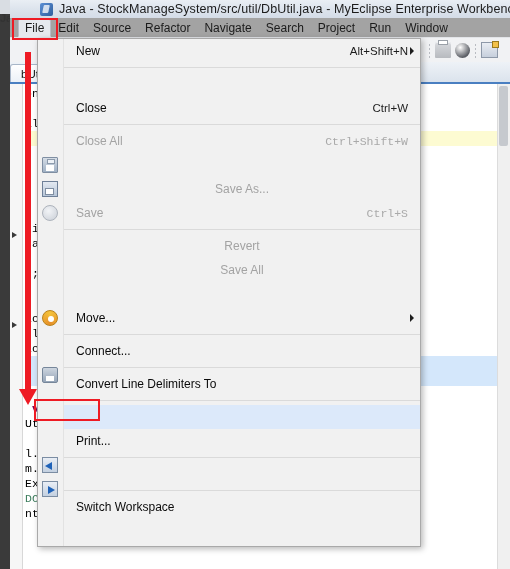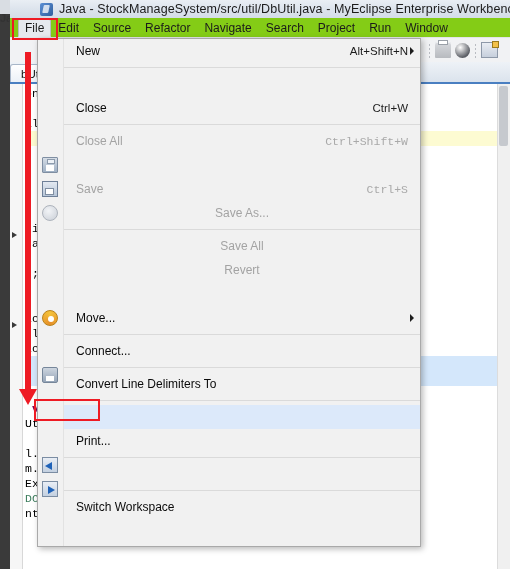--- a/index.html
+++ b/index.html
@@ -34,21 +34,21 @@
     content:"";position:absolute;left:3px;top:2px;width:6px;height:8px;
     background:#ffffff;opacity:.75;border-radius:1px;transform:skewX(-12deg);
   }
   .title-text{
     font-size:12.5px;color:#1b1b1b;white-space:nowrap;letter-spacing:.1px;
   }
 
   
   .menubar{
     position:absolute;left:0;top:18px;width:500px;height:20px;
-    background:#84cc16;border-bottom:1px solid #e2e4e8;
+    background:#a3a3a3;border-bottom:1px solid #e2e4e8;
     display:flex;align-items:center;padding-left:8px;box-sizing:border-box;
   }
   .menubar-item{
     font-size:12px;color:#1b1b1b;padding:2px 7px;white-space:nowrap;cursor:default;
   }
   .menubar-item.active{
     background:#e6e9ee;border:1px solid #b8bec8;border-bottom-color:#e6e9ee;
     padding:1px 6px;border-radius:2px 2px 0 0;
   }
 
@@ -251,32 +251,32 @@
           </div>
           <div class="sep"></div>
           <div class="mi dim">
             <span>Close All</span>
             <span class="accel">Ctrl+Shift+W</span>
           </div>
           <div class="mi">
             <span></span>
           </div>
           <div class="mi dim">
+            <span>Save As...</span>
+          </div>
+          <div class="mi dim">
             <span>Save</span>
             <span class="accel">Ctrl+S</span>
           </div>
-          <div class="mi dim">
-            <span>Save As...</span>
-          </div>
-          <div class="sep"></div>
+          <div class="sep"></div>
+          <div class="mi dim">
+            <span>Revert</span>
+          </div>
           <div class="mi dim">
             <span>Save All</span>
-          </div>
-          <div class="mi dim">
-            <span>Revert</span>
           </div>
           <div class="mi">
             <span></span>
             <span class="accel"></span>
           </div>
           <div class="mi">
             <span>Move...</span>
             <span class="arrow"></span>
           </div>
           <div class="sep"></div>

